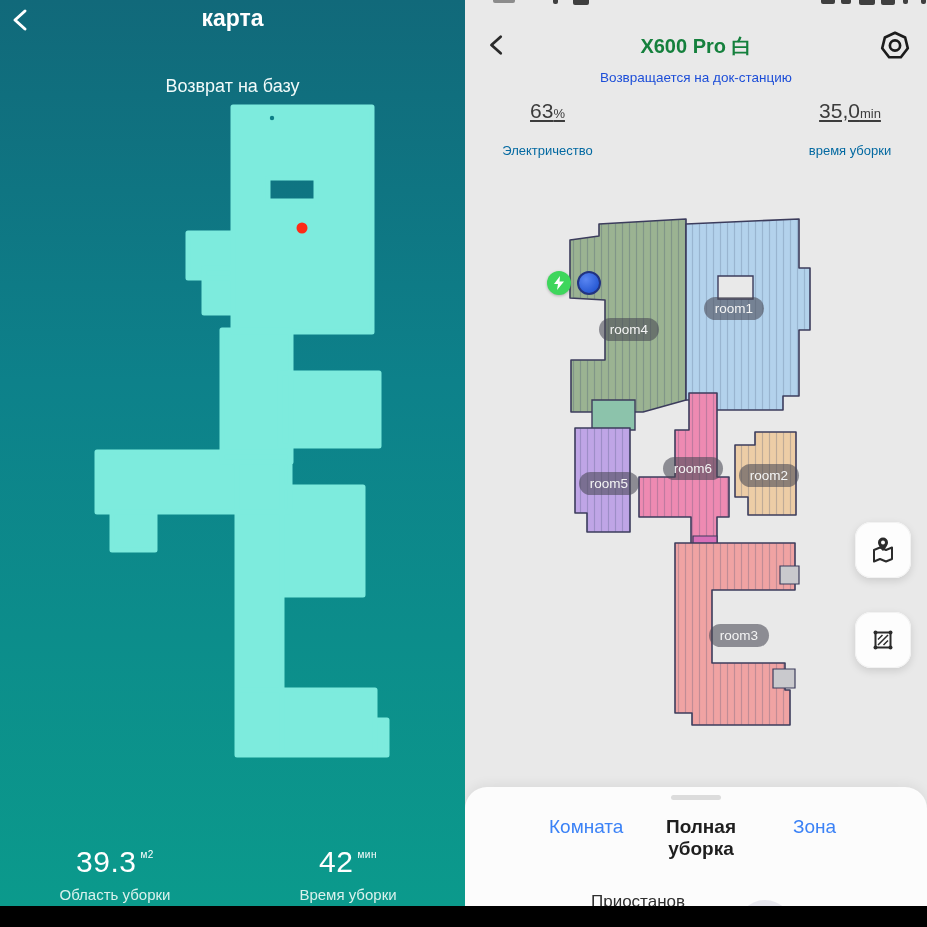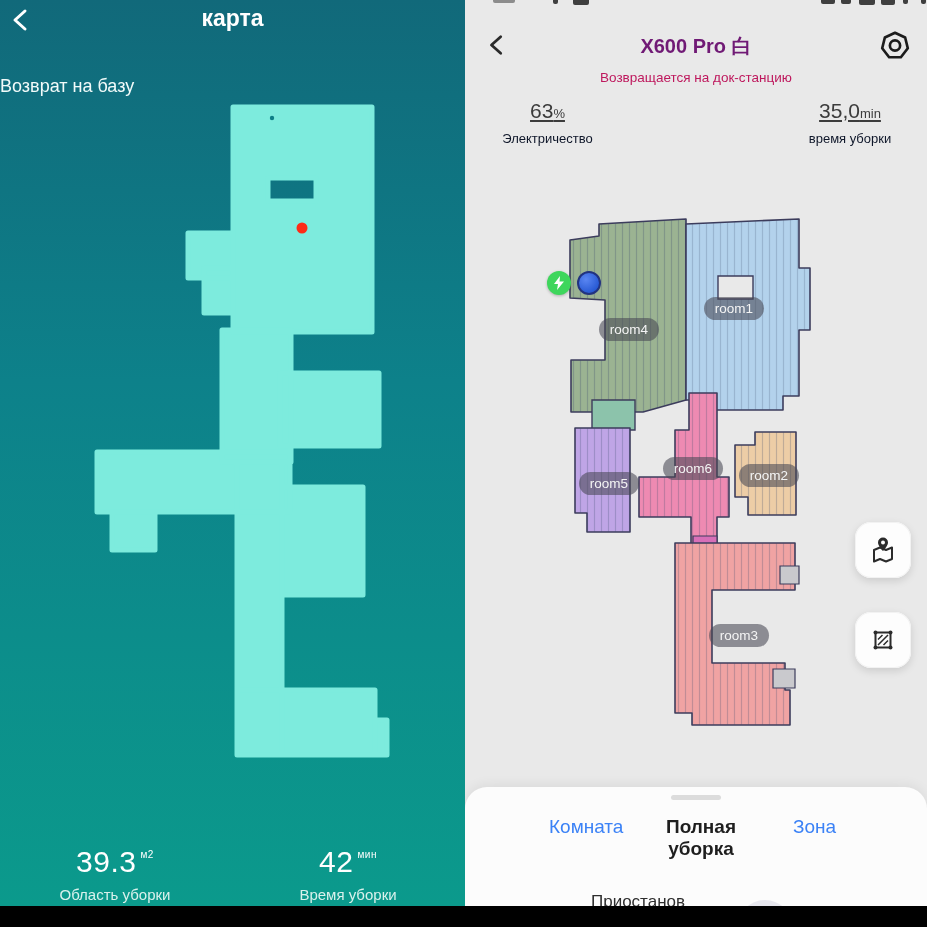--- a/index.html
+++ b/index.html
@@ -7,39 +7,39 @@
   .screen { width:927px; height:927px; display:flex; overflow:hidden; position:relative; }
   .panel { position:relative; height:906px; overflow:hidden; }
 
   
   .panel.left { width:465px; background:linear-gradient(180deg,#11697a 0%,#0d818a 42%,#0b9a8c 100%); }
   .lmap-svg { position:absolute; inset:0; }
   .lmap-shape { stroke:#7debdd; stroke-width:5; stroke-linejoin:round; }
   .l-header { position:absolute; top:0; left:0; right:0; height:44px; }
   .l-back { position:absolute; left:8px; top:7px; width:26px; height:26px; cursor:pointer; }
   .l-title { position:absolute; left:0; right:0; top:5px; text-align:center; color:#fff; font-size:23px; font-weight:700; }
-  .l-status { position:absolute; left:0; right:0; top:76px; text-align:left; color:#f2fbfa; font-size:18px; }
+  .l-status { position:absolute; left:0; right:0; top:76px; text-align:center; color:#f2fbfa; font-size:18px; }
   .l-stat { position:absolute; text-align:center; color:#fff; }
   .l-stat .val { font-size:30px; font-weight:400; letter-spacing:.5px; }
   .l-stat .val sup { font-size:10px; font-weight:400; margin-left:4px; vertical-align:14px; }
   .l-stat .lab { margin-top:7px; font-size:15px; color:#d9f1ec; }
   .l-stat.s1 { left:25px; top:845px; width:180px; }
   .l-stat.s2 { left:258px; top:845px; width:180px; }
 
   
   .panel.right { width:462px; background:#e9e9e9; }
   .sb-mark { position:absolute; top:0; background:#3f3f3f; border-radius:0 0 2px 2px; }
   .r-back { position:absolute; left:20px; top:33px; width:24px; height:24px; cursor:pointer; }
-  .r-title { position:absolute; left:60px; right:60px; top:33px; text-align:center; color:#701a75; font-size:20px; font-weight:700; }
+  .r-title { position:absolute; left:60px; right:60px; top:33px; text-align:center; color:#15803d; font-size:20px; font-weight:700; }
   .r-gear { position:absolute; right:16px; top:29px; width:32px; height:32px; cursor:pointer; }
-  .r-status { position:absolute; left:0; right:0; top:70px; text-align:center; color:#be185d; font-size:13.5px; }
+  .r-status { position:absolute; left:0; right:0; top:70px; text-align:center; color:#1d4ed8; font-size:13.5px; }
   .r-stat { position:absolute; top:99px; text-align:center; }
   .r-stat .val { font-size:21px; font-weight:500; color:#3c3c3c;text-decoration:underline; }
   .r-stat .val .unit { font-size:13px; font-weight:400; }
-  .r-stat .lab { margin-top:8px; font-size:13px; color:#0f172a; }
+  .r-stat .lab { margin-top:20px; font-size:13px; color:#0369a1; }
   .r-stat.c1 { left:25px; width:115px; }
   .r-stat.c2 { left:158px; width:150px; }
   .r-stat.c3 { left:325px; width:120px; }
 
   .rmap-svg { position:absolute; inset:0; z-index:1; }
   .room-pill { position:absolute; z-index:2; min-width:60px; height:23px; line-height:23px; text-align:center;
     background:rgba(72,72,84,.58); color:#f4f4f4; font-size:13.5px; border-radius:12px; padding:0 8px; }
   .dock { position:absolute; z-index:2; width:24px; height:24px; border-radius:50%; background:#3ed65c;
     box-shadow:0 1px 3px rgba(0,0,0,.25); display:flex; align-items:center; justify-content:center; }
   .robot { position:absolute; z-index:2; width:24px; height:24px; border-radius:50%;

